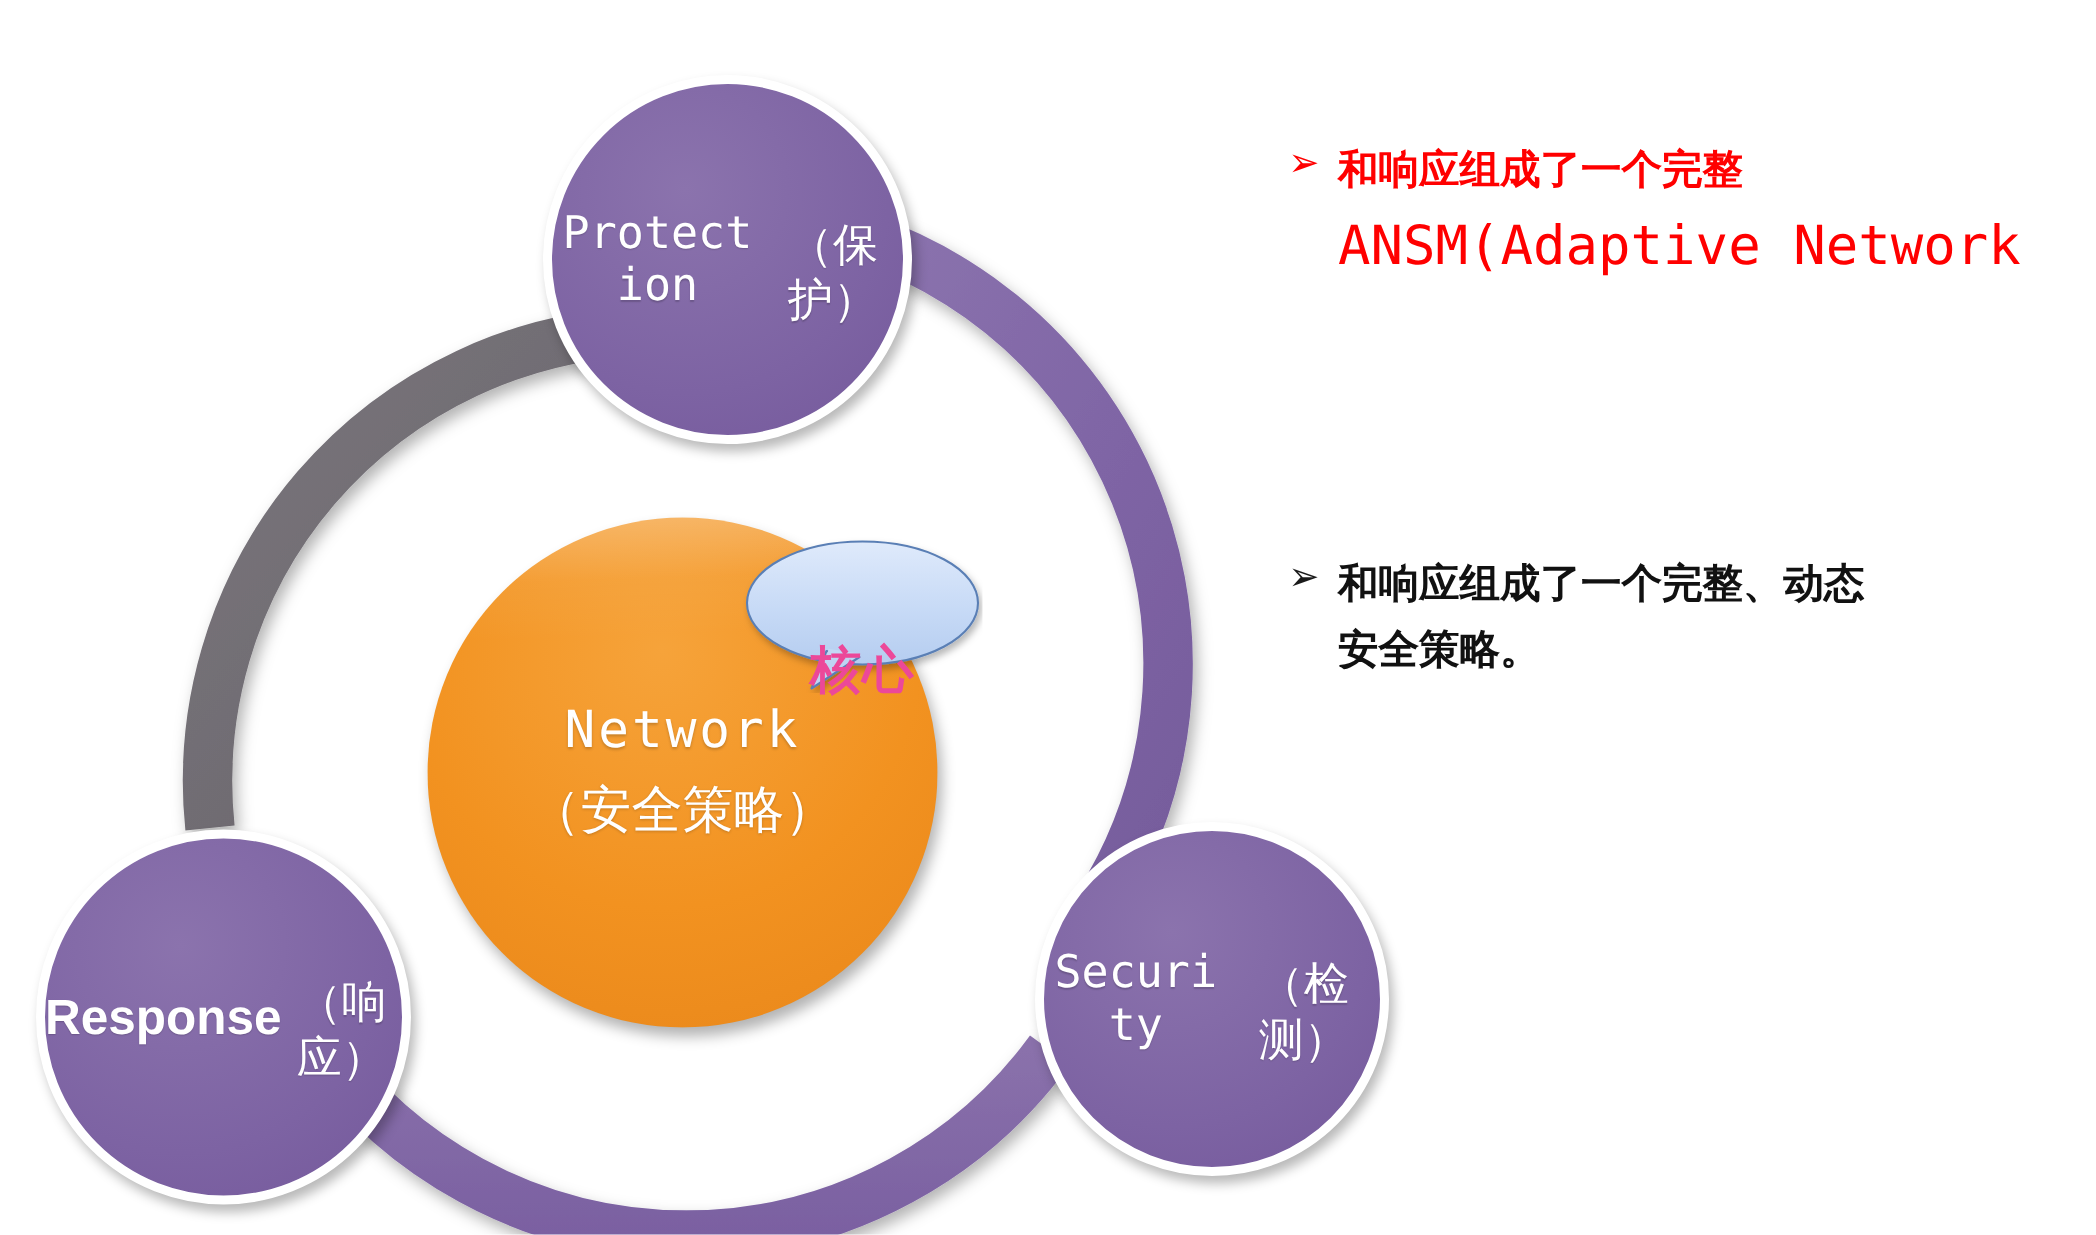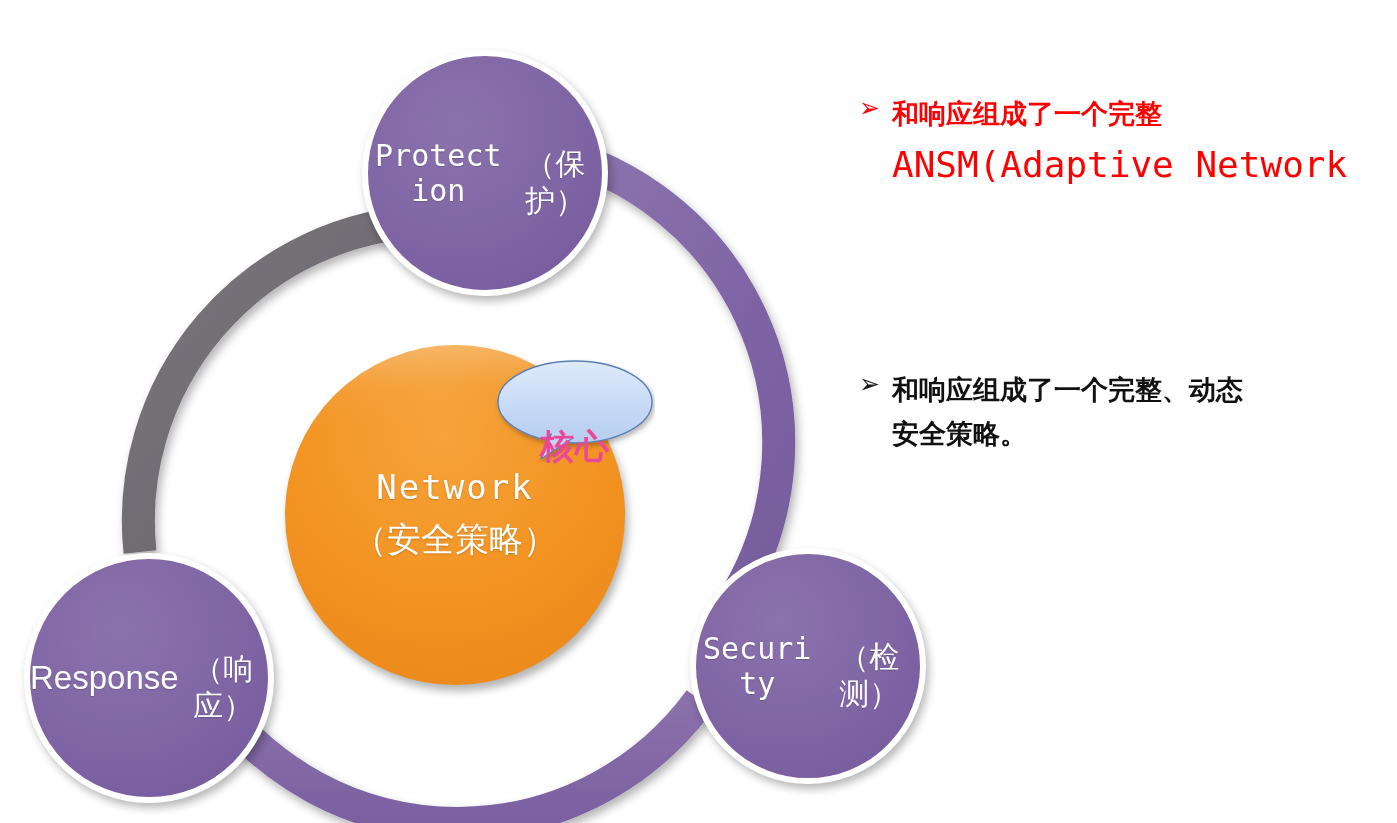--- a/index.html
+++ b/index.html
@@ -85,21 +85,21 @@
     height: 236px;
   }
   #node-response {
     left: 24px;
     top: 553px;
     width: 250px;
     height: 250px;
   }
   #node-response .node-label-en {
     font-family: "Liberation Sans", "DejaVu Sans", sans-serif;
-    font-weight: normal;
+    font-weight: bold;
     font-size: 33px;
     word-break: normal;
   }
 
   
   #node-policy {
     position: absolute;
     left: 285px;
     top: 345px;
     width: 340px;

